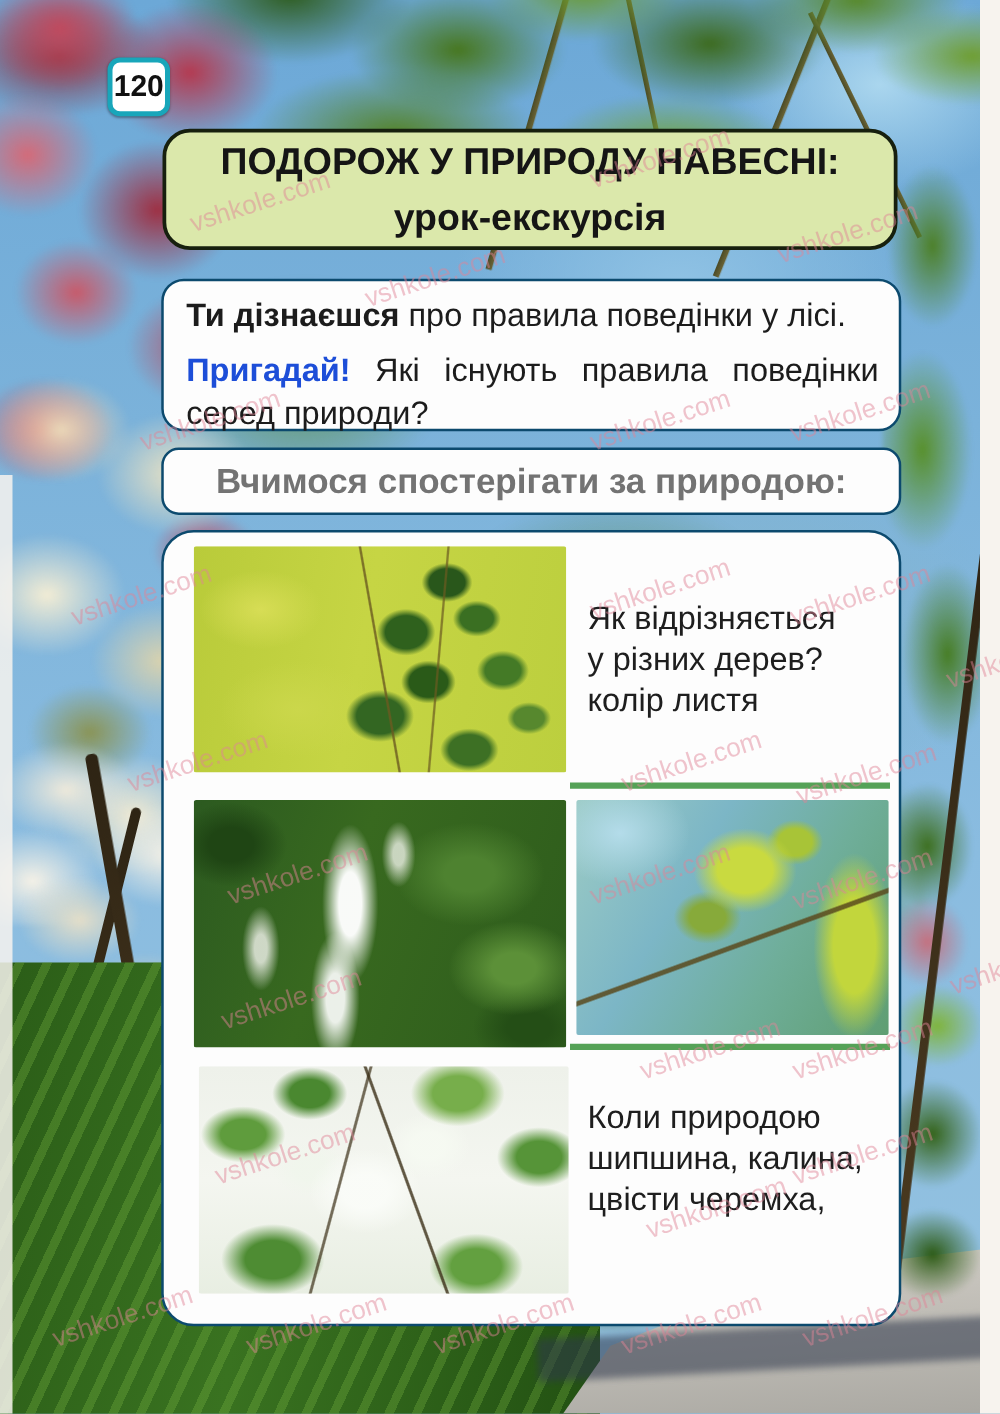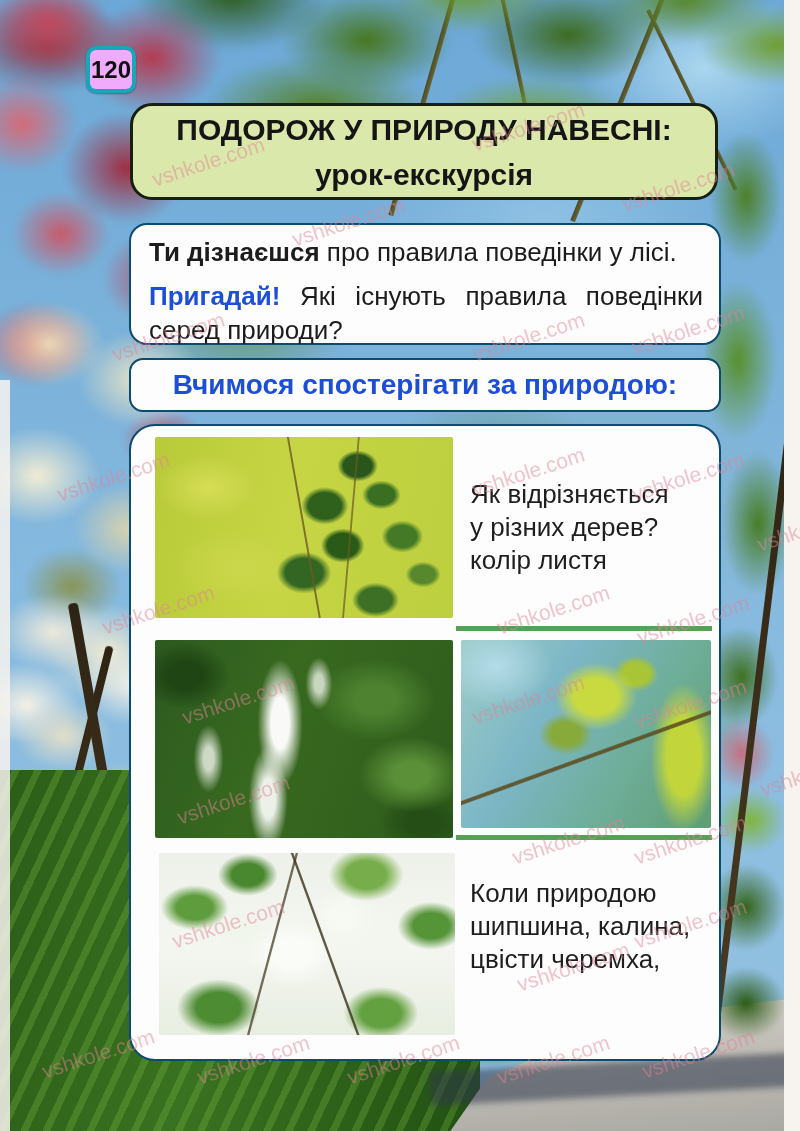--- a/index.html
+++ b/index.html
@@ -81,36 +81,36 @@
       radial-gradient(ellipse 50px 70px at 45% 58%, #3d6f1f 0%, rgba(61,111,31,0) 72%),
       radial-gradient(ellipse 45px 50px at 45% 66%, #c4707e 0%, rgba(196,112,126,0) 72%),
       radial-gradient(ellipse 50px 45px at 55% 73%, #7fb43c 0%, rgba(127,180,60,0) 72%),
       radial-gradient(ellipse 55px 60px at 50% 82%, #346318 0%, rgba(52,99,24,0) 72%),
       radial-gradient(ellipse 55px 50px at 50% 92%, #2c5a14 0%, rgba(44,90,20,0) 72%);}
   .margin-strip{background:#f7f3ee;}
 
   
   .badge{left:86px;top:46px;width:50px;height:47px;background:#18a6ba;border-radius:10px;
     box-shadow:0 1px 2px rgba(0,0,0,.35);}
-  .badge-inner{position:absolute;inset:4px;background:#f0abfc;border-radius:6px;
+  .badge-inner{position:absolute;inset:4px;background:#ffffff;border-radius:6px;
     display:flex;align-items:center;justify-content:center;
     font-weight:bold;font-size:24px;color:#111;}
   .title-box{left:130px;top:103px;width:588px;height:97px;background:#dbe8ab;
     border:3px solid #17200e;border-radius:22px;box-sizing:border-box;
     display:flex;flex-direction:column;justify-content:center;align-items:center;
     font-weight:bold;color:#151515;font-size:30px;line-height:45px;text-align:center;}
   .white-box{background:#fdfdfd;border:2px solid #0c4a6e;box-sizing:border-box;}
   .intro-box{left:129px;top:223px;width:592px;height:122px;border-radius:18px;
     padding:10px 16px 0 18px;font-size:26px;line-height:34px;color:#1c1c1c;}
   .intro-box p{margin:0 0 10px 0;text-align:justify;}
   .lead{font-weight:bold;}
   .recall{font-weight:bold;color:#1d4ed8;}
   .section-header{left:129px;top:358px;width:592px;height:54px;border-radius:14px;
     display:flex;align-items:center;justify-content:center;
-    font-weight:bold;font-size:28px;color:#1d4ed8;}
+    font-weight:bold;font-size:28px;color:#737373;}
   .main-box{left:129px;top:424px;width:592px;height:637px;border-radius:26px;}
 
   
   .photo{position:absolute;border-radius:2px;}
   .photo-birch{left:155px;top:437px;width:298px;height:181px;
     background:
       linear-gradient(80deg, rgba(0,0,0,0) 49.5%, rgba(107,90,32,.8) 49.8% 50.1%, rgba(0,0,0,0) 50.4%),
       linear-gradient(95deg, rgba(0,0,0,0) 64.5%, rgba(107,90,32,.7) 64.8% 65.1%, rgba(0,0,0,0) 65.4%),
       radial-gradient(ellipse 26px 20px at 68% 16%, #29571b 55%, rgba(41,87,27,0) 78%),
       radial-gradient(ellipse 30px 24px at 57% 38%, #2f611d 55%, rgba(47,97,29,0) 78%),

